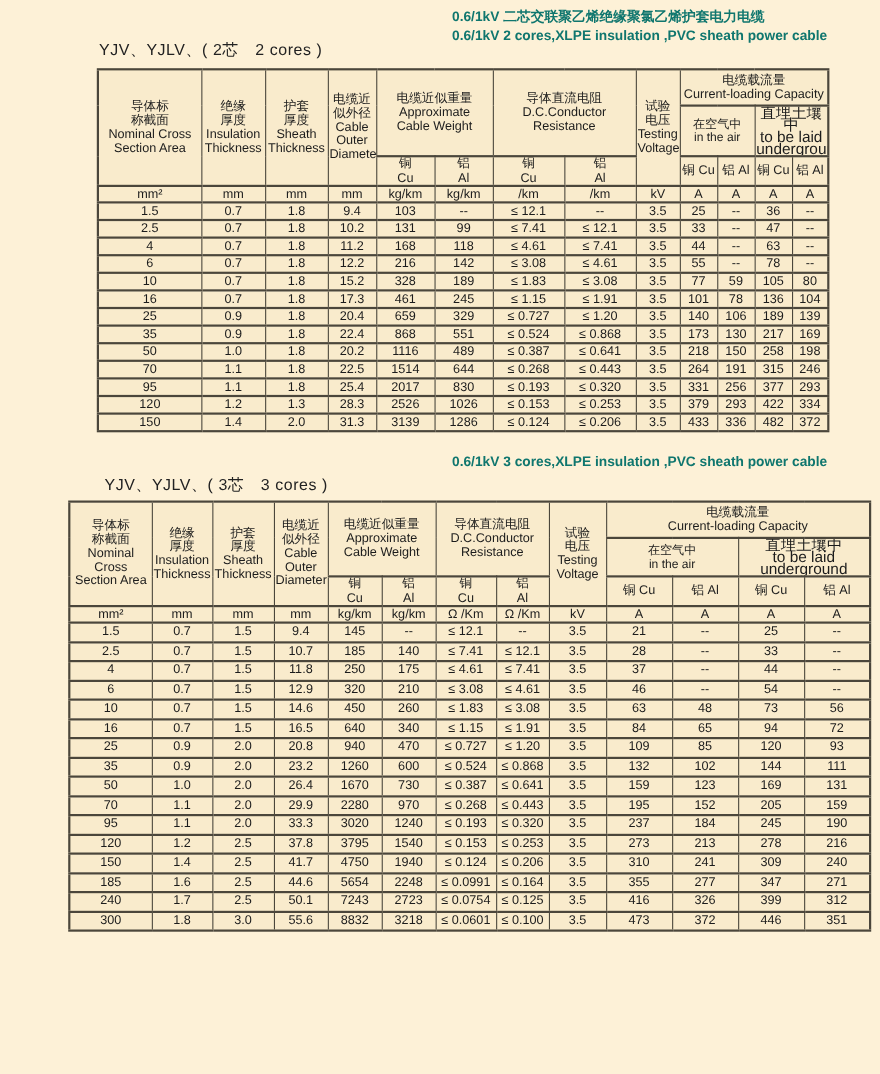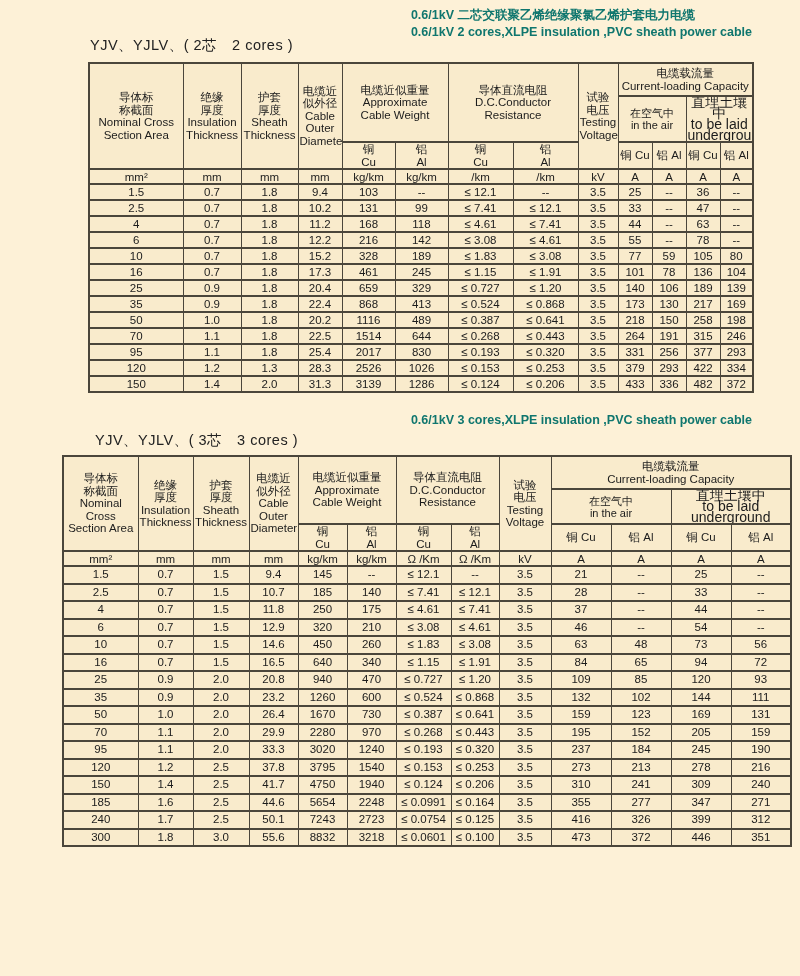--- a/index.html
+++ b/index.html
@@ -266,21 +266,21 @@
         <td>106</td>
         <td>189</td>
         <td>139</td>
       </tr>
       <tr>
         <td>35</td>
         <td>0.9</td>
         <td>1.8</td>
         <td>22.4</td>
         <td>868</td>
-        <td>413</td>
+        <td>551</td>
         <td>≤ 0.524</td>
         <td>≤ 0.868</td>
         <td>3.5</td>
         <td>173</td>
         <td>130</td>
         <td>217</td>
         <td>169</td>
       </tr>
       <tr>
         <td>50</td>

